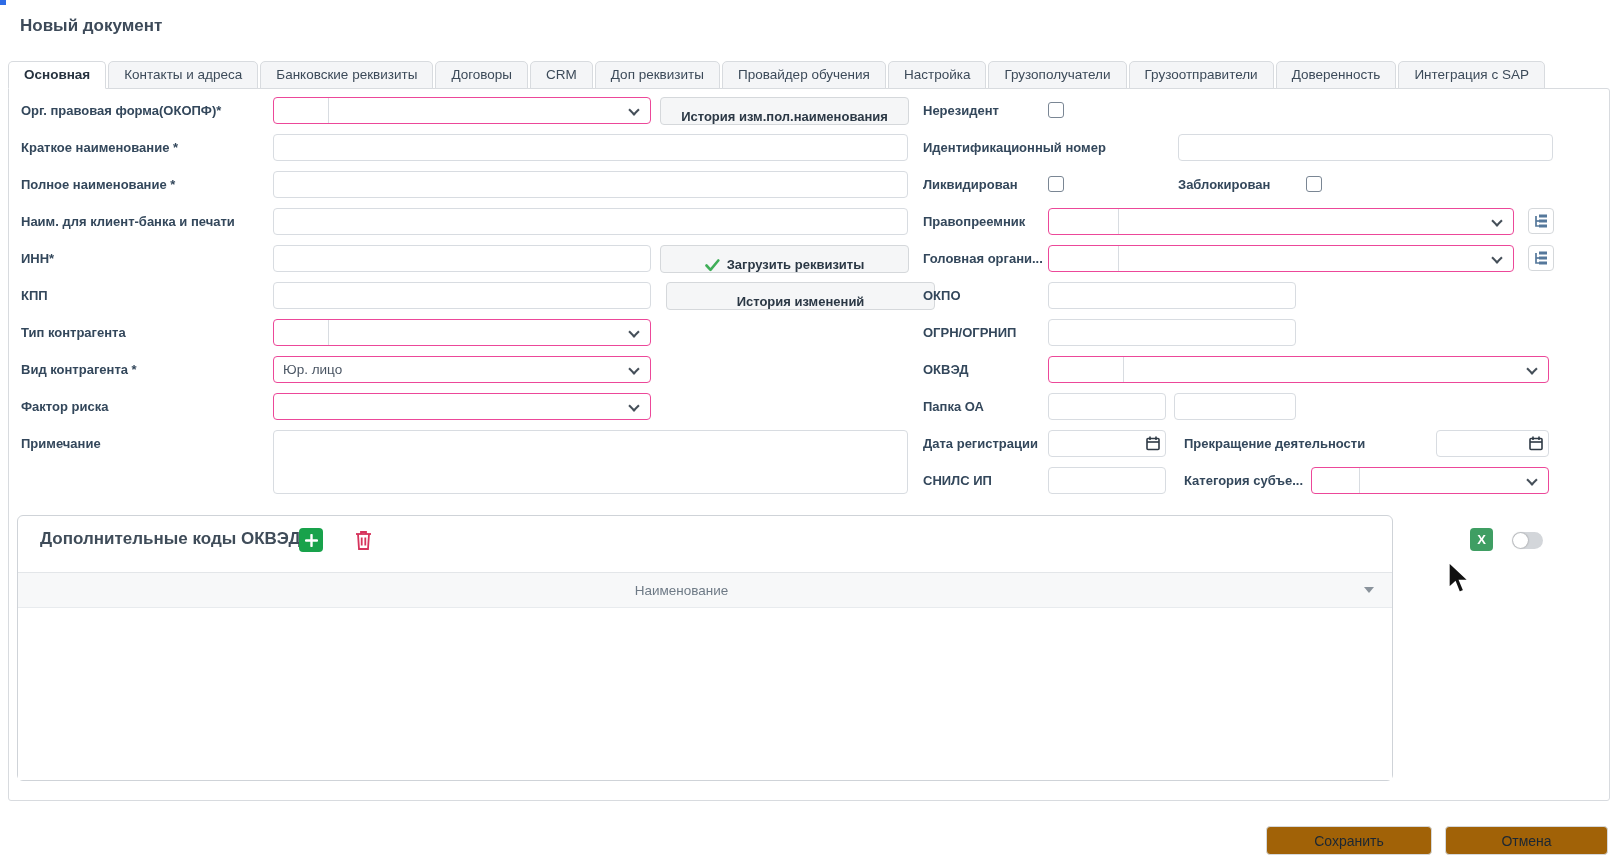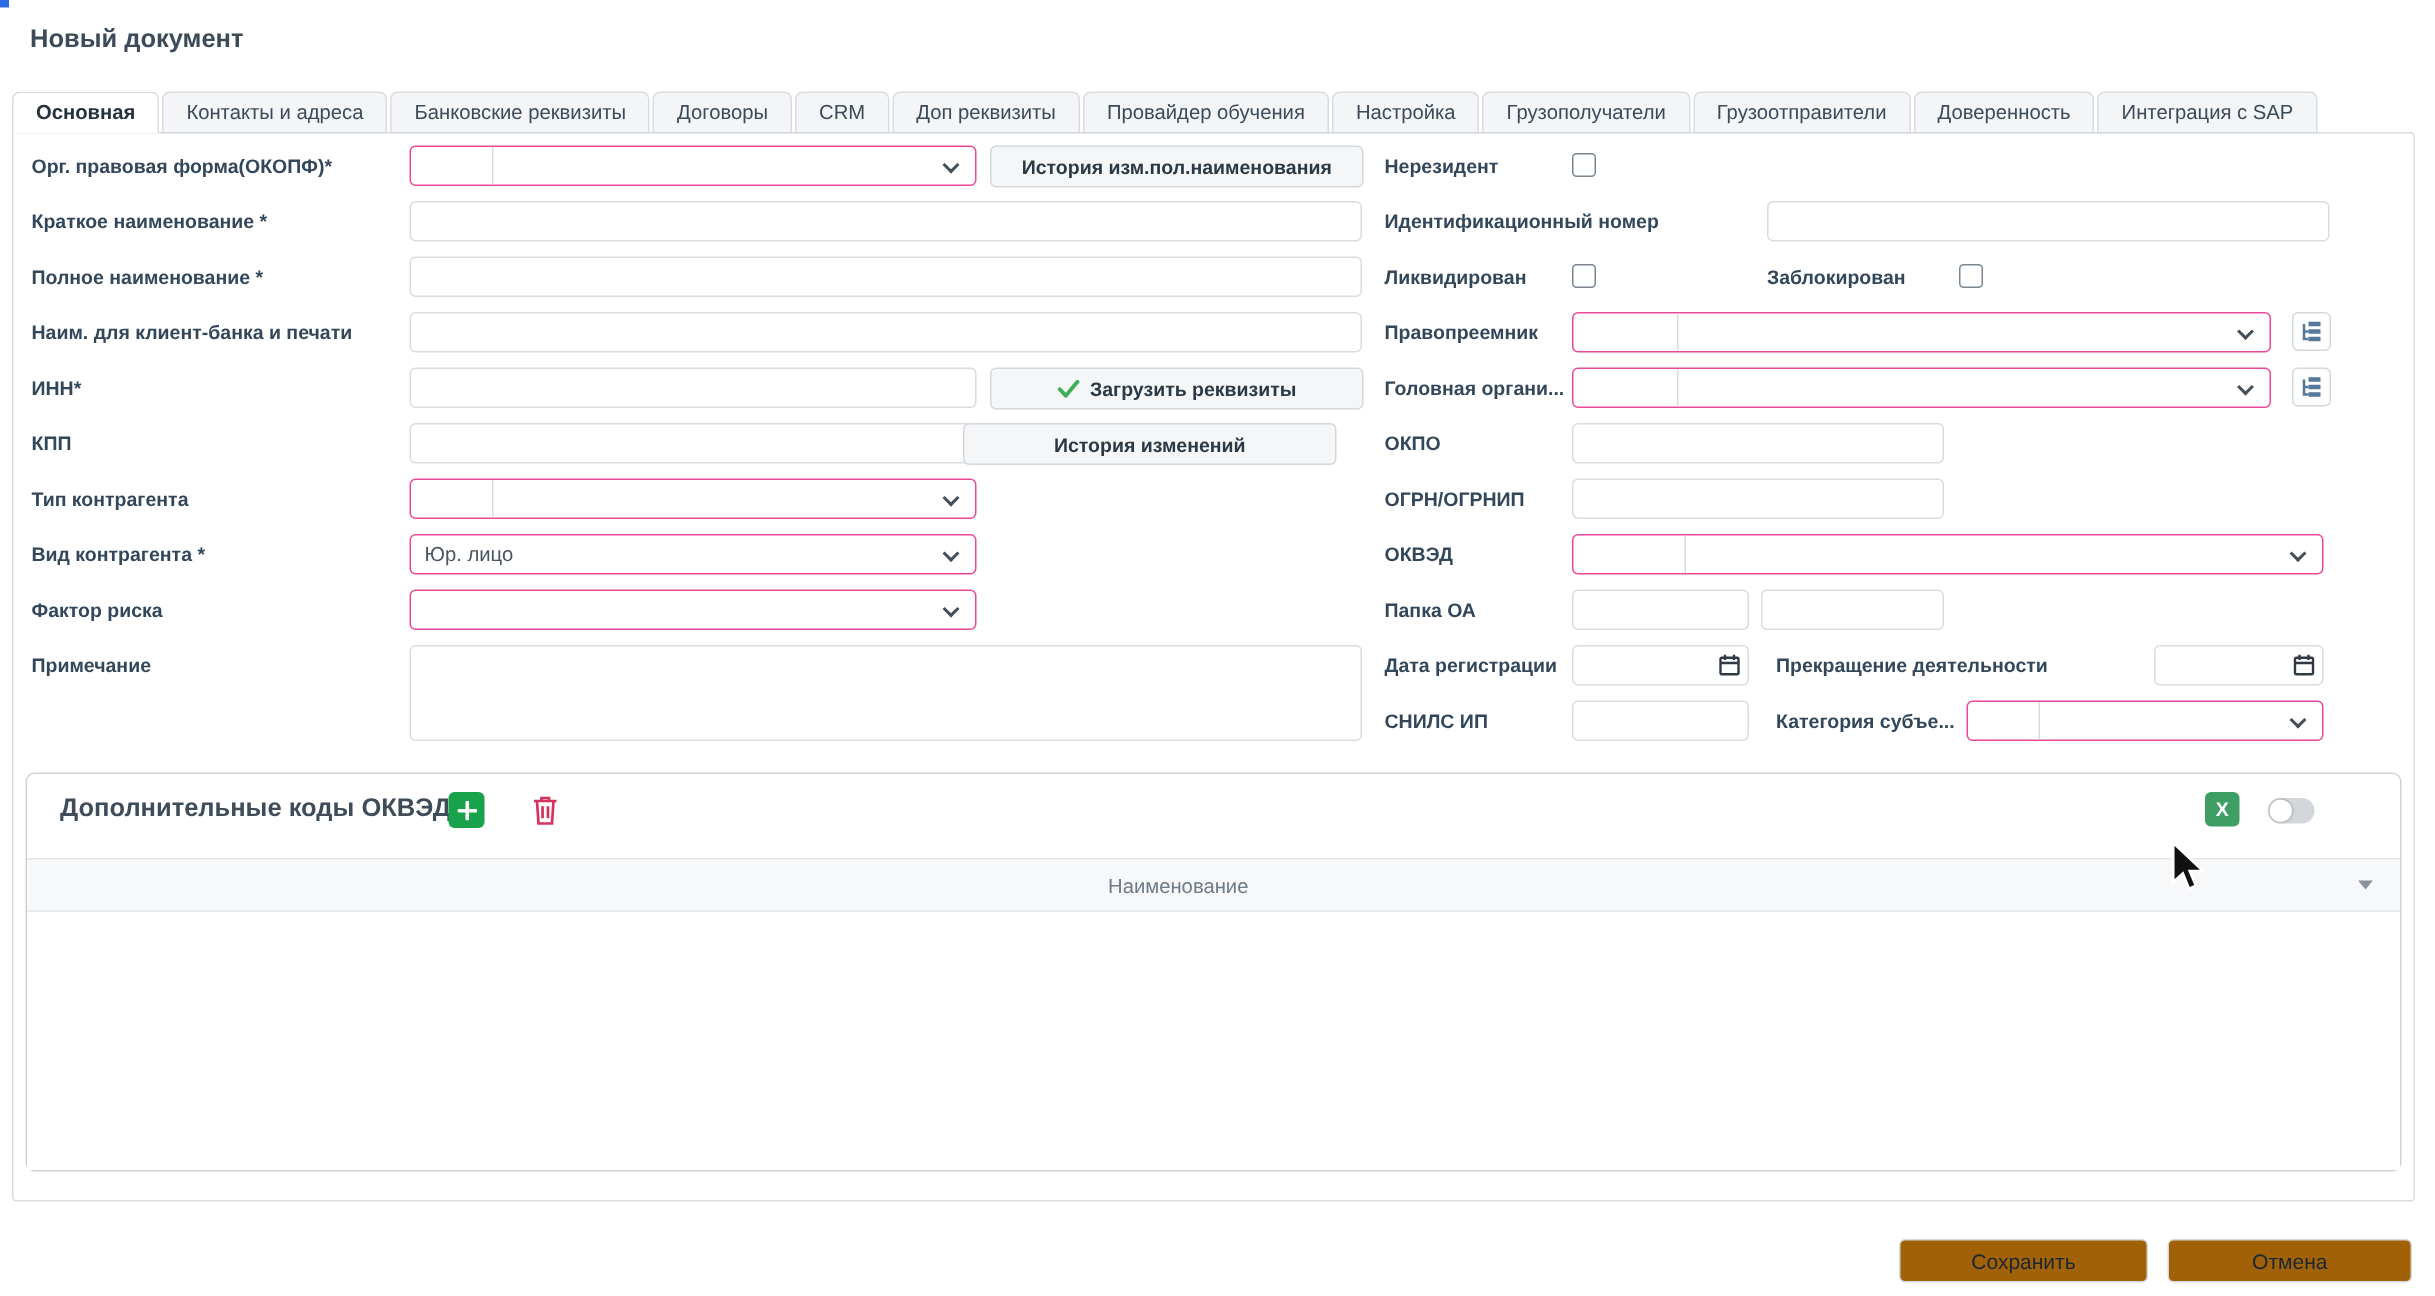--- a/index.html
+++ b/index.html
@@ -35,33 +35,33 @@
     font-family:"Liberation Sans",sans-serif; font-size:13px; color:#333; padding:4px 8px; outline:none;
   }
   .combo { position:absolute; height:27px; border:1px solid #ec4899; border-radius:4px; background:#fff; display:flex; }
   .combo .code-cell { width:55px; border-right:1px solid #d8dce1; height:100%; }
   .combo .main-cell { flex:1; position:relative; display:flex; align-items:center; padding:0 26px 0 9px; font-size:13.5px; color:#4a5563; }
   .chev { position:absolute; right:12px; top:8px; width:8px; height:8px;
     border-right:2px solid #454f59; border-bottom:2px solid #454f59; transform:rotate(45deg); }
   .btn {
     position:absolute; height:28px; background:#f5f6f7; border:1px solid #d5d8db; border-radius:4px;
     font-family:"Liberation Sans",sans-serif; font-size:13px; font-weight:600; color:#2b3845;
-    display:flex; align-items:center; justify-content:center; gap:7px; cursor:pointer;
+    display:flex; align-items:flex-end; justify-content:center; gap:7px; cursor:pointer;
   }
   .cb { position:absolute; width:16px; height:16px; border:1.5px solid #7a8694; border-radius:3px; background:#fff; cursor:pointer; }
   .icon-btn {
     position:absolute; width:26px; height:26px; border:1px solid #d5d8db; border-radius:4px; background:#fff;
     display:flex; align-items:center; justify-content:center; cursor:pointer;
   }
   .date-inp { padding-right:24px; }
   .cal-ic { position:absolute; width:16px; height:16px; pointer-events:none; }
 
   
   .oked-panel {
-    position:absolute; left:8px; top:426px; width:1584px; height:266px;
+    position:absolute; left:8px; top:426px; width:1376px; height:266px;
     border:1px solid #cfd3d8; border-radius:6px; background:#fff;
   }
   .oked-title { position:absolute; left:22px; top:13px; font-size:17px; font-weight:700; color:#3f4c59; }
   .sq-btn { position:absolute; width:24px; height:24px; border:none; border-radius:4px;
     display:flex; align-items:center; justify-content:center; cursor:pointer; }
   .add-btn { left:281px; top:12px; background:#18a24b; }
   .trash-btn { left:333px; top:11px; width:24px; height:26px; background:transparent; }
   .excel-btn { left:1452px; top:12px; width:23px; height:23px; background:#3f9e63; border-radius:4px;
     color:#fff; font-size:13px; font-weight:700; font-family:"Liberation Sans",sans-serif; }
   .toggle { position:absolute; left:1494px; top:16px; width:31px; height:17px; border-radius:9px; background:#d3d6da; cursor:pointer; }
@@ -131,21 +131,21 @@
       <span style="display:flex">
         <svg width="15" height="13" viewBox="0 0 15 13">
             <path d="M1.5 6.5 L5.5 10.8 L13.3 1.5" fill="none" stroke="#3fae58" stroke-width="2.6" stroke-linecap="round" stroke-linejoin="round"></path>
           </svg>
       </span>
       <span>Загрузить реквизиты</span>
     </button>
 
     <div class="lbl" style="left:12px;top:193px">КПП</div>
     <input class="inp" style="left: 264px; top: 193px; width: 378px;">
-    <button class="btn" style="left:633px;top:193px;width:249px">
+    <button class="btn" style="left:657px;top:193px;width:269px">
       <span>История изменений</span>
     </button>
 
     <div class="lbl" style="left:12px;top:230px">Тип контрагента</div>
     <div class="combo" style="left:264px;top:230px;width:378px">
       <div class="code-cell"></div>
       <div class="main-cell">
           <span class="chev"></span>
         </div>
     </div>

